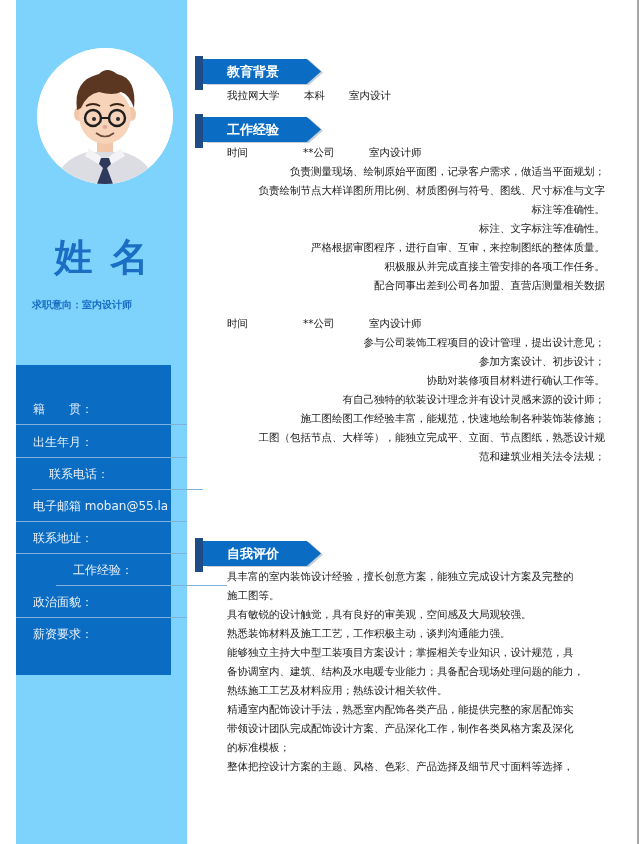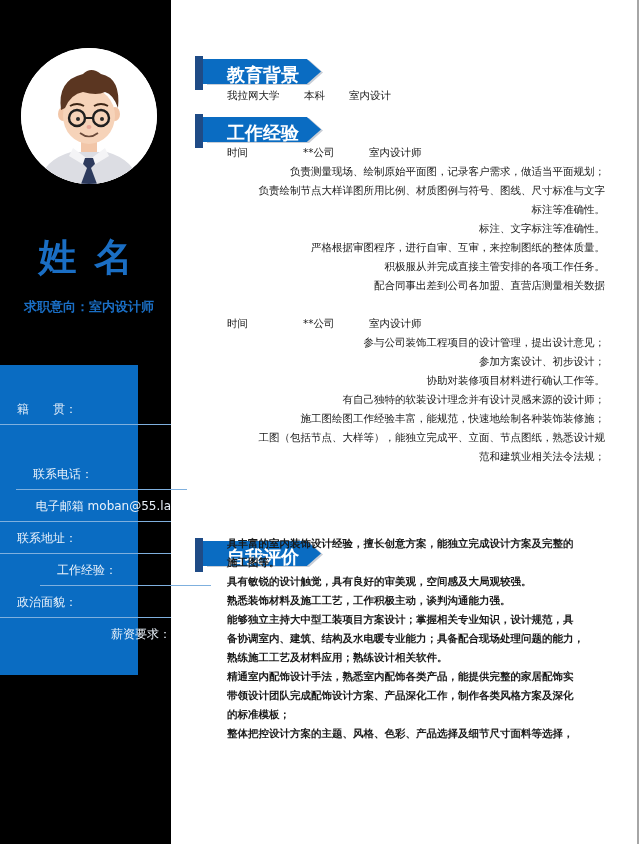--- a/index.html
+++ b/index.html
@@ -1,36 +1,36 @@
 <!DOCTYPE html>
 <html><head>
   <meta charset="utf-8">
   <style>
     * { margin: 0; padding: 0; box-sizing: border-box; }
     html, body { width: 639px; height: 844px; overflow: hidden; background: #ffffff; }
     body { font-family: "DejaVu Sans", "Liberation Sans", sans-serif; position: relative; }
 
-    .sidebar { position: absolute; left: 0; top: 0; width: 171px; height: 844px; background: #000000; }
+    .sidebar { position: absolute; left: 16px; top: 0; width: 171px; height: 844px; background: #7dd3fc; }
     .avatar { position: absolute; left: 21px; top: 48px; width: 136px; height: 136px; border-radius: 50%; background: #ffffff; overflow: hidden; }
     .avatar svg { width: 136px; height: 136px; display: block; }
 
     .name { position: absolute; left: 0; width: 171px; top: 232px; text-align: center; color: #1a6ec4; font-size: 38px; font-weight: bold; letter-spacing: 18px; padding-left: 18px; }
-    .intent { position: absolute; left: 16px; top: 298px; color: #1a6ec4; font-size: 13px; font-weight: bold; white-space: nowrap; margin-left: 8px; }
+    .intent { position: absolute; left: 16px; top: 298px; color: #1a6ec4; font-size: 10px; font-weight: bold; white-space: nowrap; }
 
-    .info-block { position: absolute; left: 0; top: 365px; width: 138px; height: 310px; background: #0a6cc2; }
+    .info-block { position: absolute; left: 0; top: 365px; width: 155px; height: 310px; background: #0a6cc2; }
     .info-row { position: absolute; left: 0; width: 171px; height: 32px; border-bottom: 1px solid #7fb0de; color: #e9f1fa; font-size: 12px; line-height: 32px; padding-left: 17px; white-space: nowrap; }
-    .info-row.last { border-bottom: none; text-align: right; }
+    .info-row.last { border-bottom: none; }
 
     .right-edge { position: absolute; right: 0; top: 0; width: 2px; height: 844px; background: #a6a6a6; }
 
     .section-head { position: absolute; left: 195px; height: 34px; width: 140px; }
     .section-head .bar { position: absolute; left: 0; top: 0; width: 8px; height: 34px; background: #1f4b86; }
     .section-head .shadow { position: absolute; left: 12px; top: 4px; width: 116px; height: 25px; background: #c9ced6; clip-path: polygon(0 0, 88% 0, 100% 50%, 88% 100%, 0 100%); }
     .section-head .banner { position: absolute; left: 8px; top: 3px; width: 118px; height: 25px; background: #0a6cc2; clip-path: polygon(0 0, 88% 0, 100% 50%, 88% 100%, 0 100%); }
-    .section-head .title { position: absolute; left: 32px; top: 7px; color: #ffffff; font-size: 18px; font-weight: bold; white-space: nowrap; }
+    .section-head .title { position: absolute; left: 32px; top: 7px; color: #ffffff; font-size: 13px; font-weight: bold; white-space: nowrap; }
 
     .content { position: absolute; left: 227px; width: 378px; font-size: 10.5px; color: #1a1a1a; line-height: 19px; }
     .content .line { display: block; white-space: nowrap; }
     .meta-row { position: relative; height: 19px; white-space: nowrap; }
     .meta-row span { position: absolute; top: 0; }
   </style>
 </head>
 <body>
 
 <div class="sidebar">
@@ -67,22 +67,23 @@
 
       <path d="M59 85 Q68 92 77 85" stroke="#6a4a3a" stroke-width="1.6" fill="none"></path>
     </svg>
   </div>
 
   <div class="name">姓名</div>
   <div class="intent">求职意向：室内设计师</div>
 
   <div class="info-block">
     <div class="info-row" style="top:28px;">籍　　贯：</div>
+    <div class="info-row" style="top:61px;">出生年月：</div>
     <div class="info-row" style="top:93px;margin-left:16px;">联系电话：</div>
-    <div class="info-row" style="top:125px;text-align:right;">电子邮箱 moban@55.la</div>
+    <div class="info-row" style="top:125px;">电子邮箱 moban@55.la</div>
     <div class="info-row" style="top:157px;">联系地址：</div>
     <div class="info-row" style="top:189px;margin-left:40px;">工作经验：</div>
     <div class="info-row" style="top:221px;">政治面貌：</div>
     <div class="info-row last" style="top:253px;">薪资要求：</div>
   </div>
 </div>
 
 <div class="right-edge"></div>
 
 <div class="section-head" style="top:56px;">
@@ -132,21 +133,21 @@
   <span class="line">工图（包括节点、大样等），能独立完成平、立面、节点图纸，熟悉设计规</span>
   <span class="line">范和建筑业相关法令法规；</span>
 </div>
 
 <div class="section-head" style="top:538px;">
   <div class="shadow"></div>
   <div class="banner"></div>
   <div class="bar"></div>
   <div class="title">自我评价</div>
 </div>
-<div class="content" style="top:534px;font-weight:bold;">
+<div class="content" style="top:567px;">
   <span class="line">具丰富的室内装饰设计经验，擅长创意方案，能独立完成设计方案及完整的</span>
   <span class="line">施工图等。</span>
   <span class="line">具有敏锐的设计触觉，具有良好的审美观，空间感及大局观较强。</span>
   <span class="line">熟悉装饰材料及施工工艺，工作积极主动，谈判沟通能力强。</span>
   <span class="line">能够独立主持大中型工装项目方案设计；掌握相关专业知识，设计规范，具</span>
   <span class="line">备协调室内、建筑、结构及水电暖专业能力；具备配合现场处理问题的能力，</span>
   <span class="line">熟练施工工艺及材料应用；熟练设计相关软件。</span>
   <span class="line">精通室内配饰设计手法，熟悉室内配饰各类产品，能提供完整的家居配饰实</span>
   <span class="line">带领设计团队完成配饰设计方案、产品深化工作，制作各类风格方案及深化</span>
   <span class="line">的标准模板；</span>

